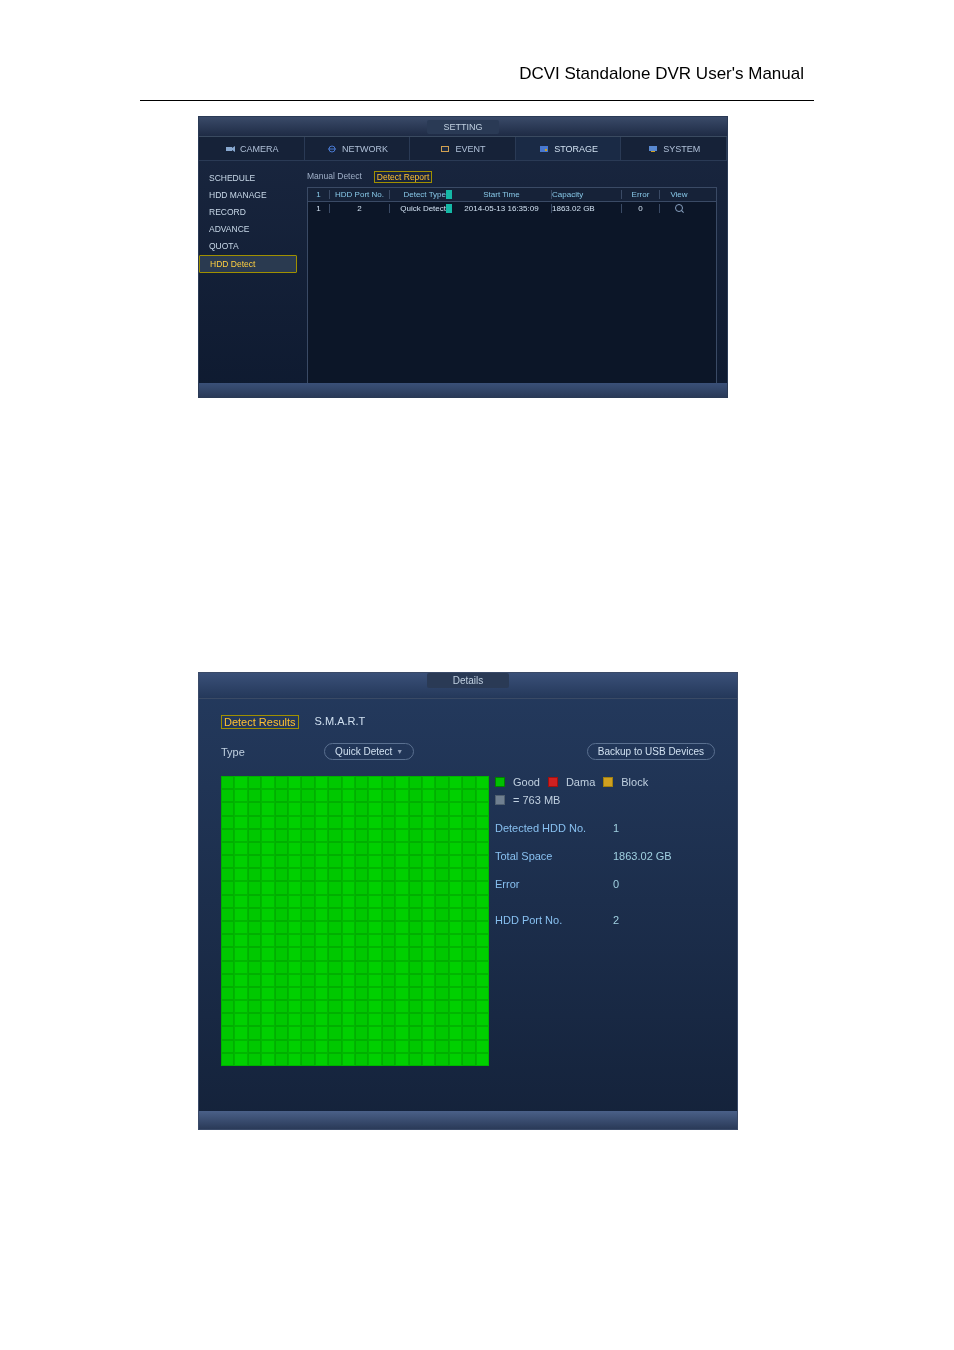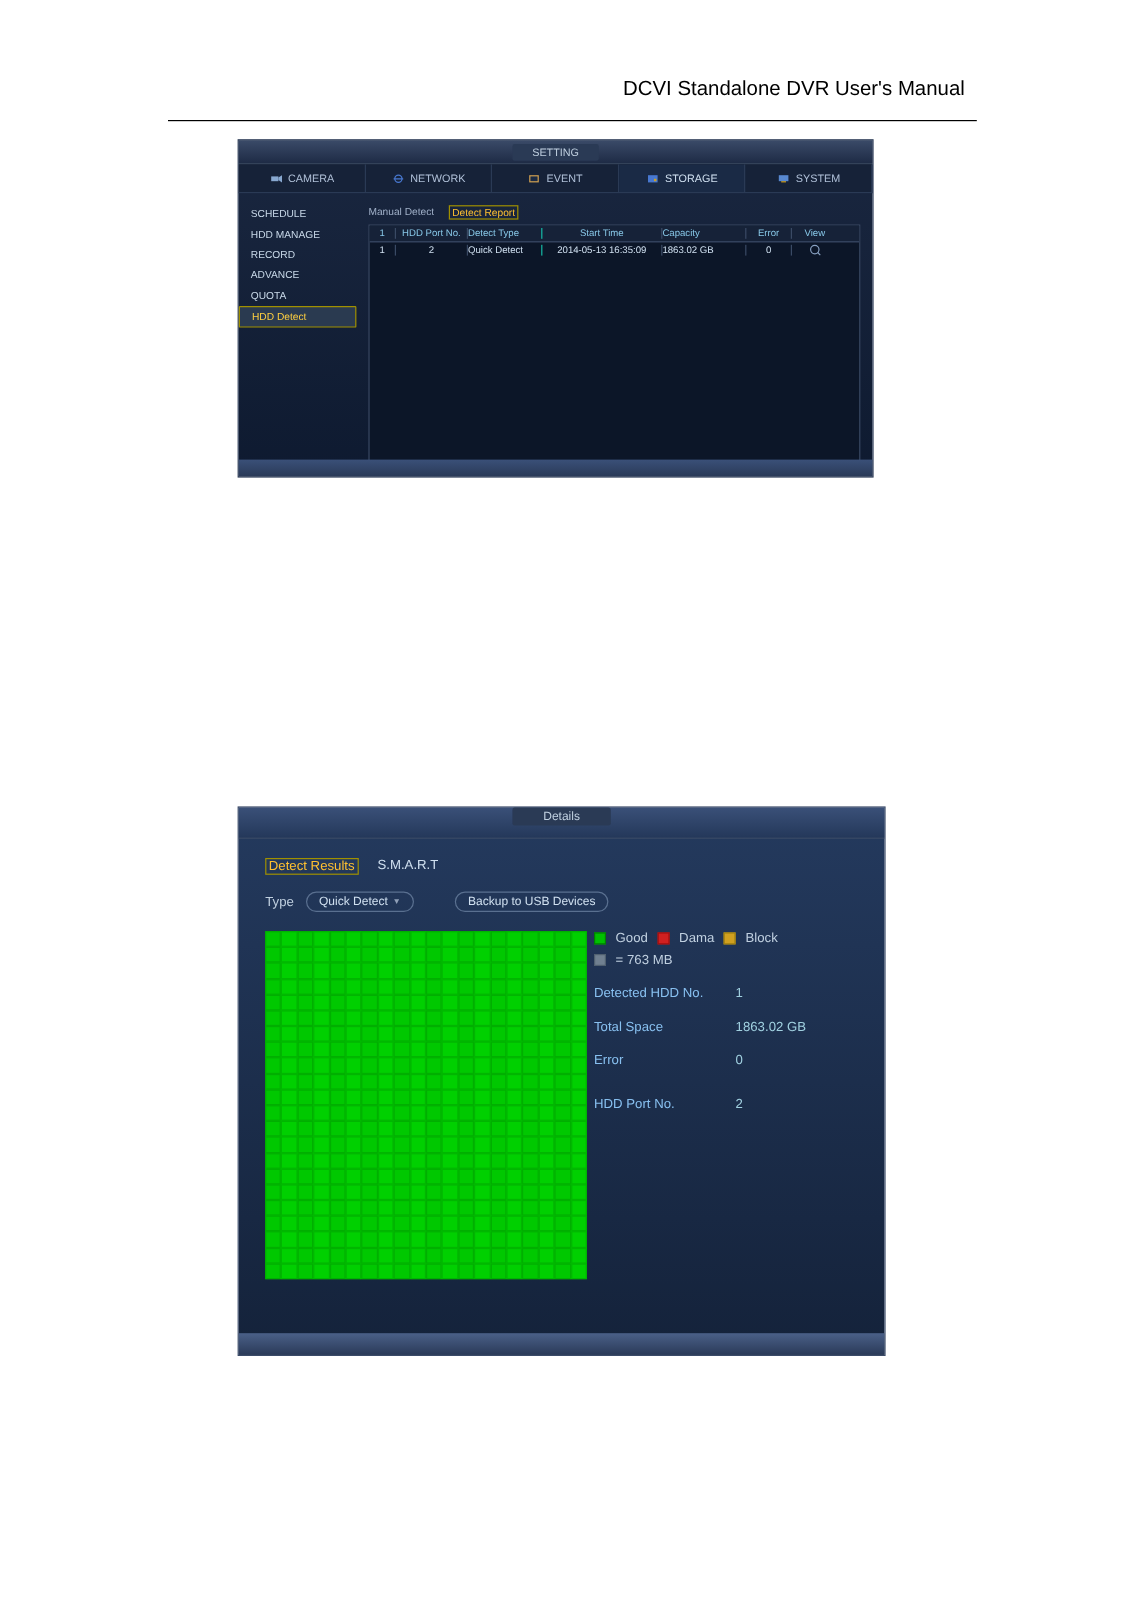--- a/index.html
+++ b/index.html
@@ -132,21 +132,21 @@
       align-items: center;
     }
     .table-row {
       display: flex;
       color: #d0e0f0;
       height: 13px;
       align-items: center;
     }
     .col-idx { width: 22px; text-align: center; border-right: 1px solid #3a4a65; }
     .col-port { width: 60px; text-align: center; border-right: 1px solid #3a4a65; }
-    .col-type { width: 62px; text-align: left; border-right: 1px solid #14b8a6; }
+    .col-type { width: 62px; text-align: right; border-right: 6px solid #14b8a6; }
     .col-start { width: 100px; text-align: center; border-right: 1px solid #3a4a65; }
     .col-cap { width: 70px; text-align: left; border-right: 1px solid #3a4a65; }
     .col-err { width: 38px; text-align: center; border-right: 1px solid #3a4a65; }
     .col-view { width: 38px; text-align: center; }
     .footer-strip {
       position: absolute;
       left: 0;
       right: 0;
       bottom: 0;
       height: 14px;
@@ -213,20 +213,21 @@
     }
     .w2-tab.selected {
       color: #ffc030;
       border: 1px solid #a09000;
     }
     .w2-row {
       display: flex;
       align-items: center;
       gap: 10px;
       margin-bottom: 16px;
+      justify-content: space-between;
     }
     .pill {
       border: 1px solid #5a7090;
       border-radius: 10px;
       padding: 2px 10px;
       font-size: 10px;
       color: #d0e0f0;
       display: flex;
       align-items: center;
       gap: 4px;

